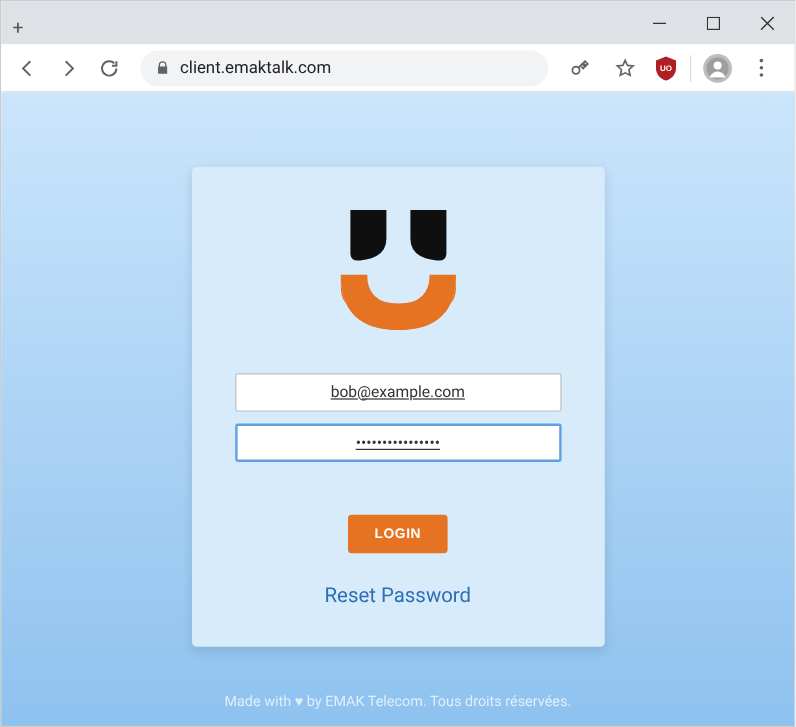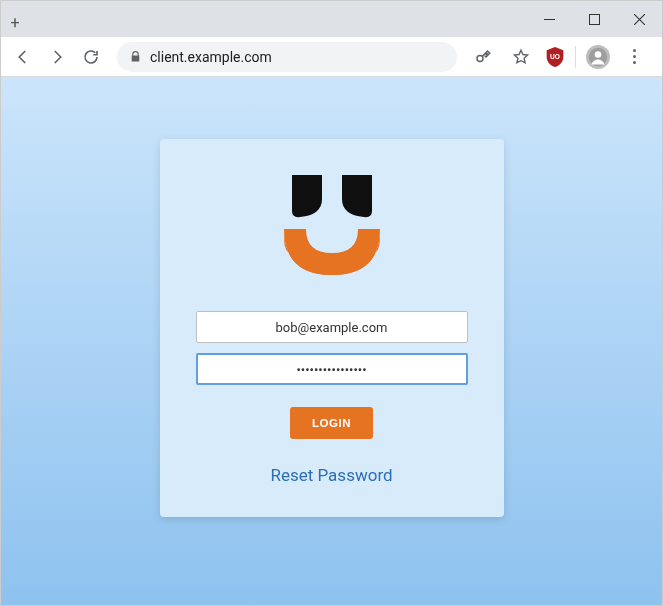--- a/index.html
+++ b/index.html
@@ -145,26 +145,27 @@
     border: 1px solid #bfbfbf;
     border-radius: 2px;
     background: #fff;
     padding: 0 10px;
     font-size: 13px;
     text-align: center;
     color: #333;
     font-family: inherit;
     outline: none;
     margin-bottom: 10px;
+    text-decoration: underline;
   }
   .login-card input.focused {
     border: 2px solid #5ea0e0;
   }
   .login-btn {
-    margin-top: 12px;
+    margin-top: 34px;
     background: #e67321;
     color: #fff;
     border: none;
     height: 32px;
     padding: 0 22px;
     font-size: 11.5px;
     font-weight: 700;
     letter-spacing: 0.5px;
     border-radius: 3px;
     cursor: pointer;
@@ -228,21 +229,21 @@
           <path d="M20 12a8 8 0 1 1 -2.34 -5.66"></path>
           <path d="M20 4v5h-5"></path>
         </svg>
     </div>
     <div class="omnibox">
       <span class="lock-icon">
         <svg viewBox="0 0 24 24" fill="currentColor">
             <path d="M6 10V8a6 6 0 1 1 12 0v2h1v11H5V10h1zm2 0h8V8a4 4 0 1 0-8 0v2z"></path>
           </svg>
       </span>
-      <span class="url">client.example.com</span>
+      <span class="url">client.emaktalk.com</span>
     </div>
     <div class="toolbar-right">
       <div class="icon-btn">
         <svg viewBox="0 0 24 24" fill="none" stroke="currentColor" stroke-width="2">
             <circle cx="8" cy="14" r="4"></circle>
             <path d="M11 11l7-7 3 3-2 2-2-2-1 1 2 2-2 2-2-2"></path>
           </svg>
       </div>
       <div class="icon-btn">
         <svg viewBox="0 0 24 24" fill="none" stroke="currentColor" stroke-width="1.8">
@@ -283,15 +284,18 @@
 
           <path d="M22 62 q0 46 48 46 q48 0 48 -46 l0 10 q0 18 -16 18 h-12 q-8 0 -10 8 q-2 8 -10 8 q-8 0 -10 -8 q-2 -8 -10 -8 h-12 q-16 0 -16 -18 z" fill="#e67321"></path>
           <path d="M22 62 h22 q0 24 26 24 q26 0 26 -24 h22 q0 46 -48 46 q-48 0 -48 -46 z" fill="#e67321"></path>
         </svg>
       </div>
       <input type="text" value="bob@example.com" style="">
       <input type="password" class="focused" value="••••••••••••••••" style="">
       <button class="login-btn">LOGIN</button>
       <a class="reset-link">Reset Password</a>
     </div>
+    <div class="footer">
+      <span>Made with </span><span>♥</span><span> by EMAK Telecom. Tous droits réservées.</span>
+    </div>
   </div>
 
 </div>
 
 </body></html>

